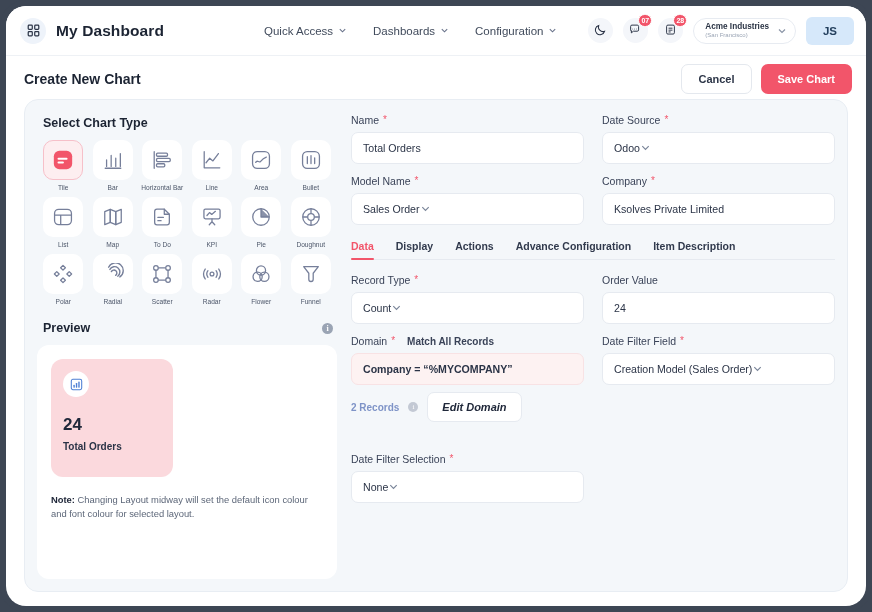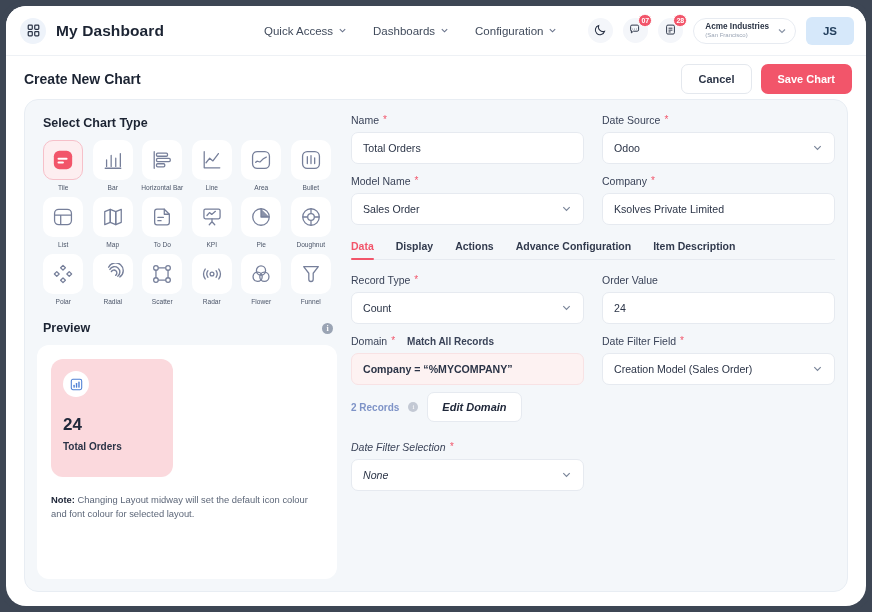--- a/index.html
+++ b/index.html
@@ -191,21 +191,21 @@
   }
   .req { color: #f2556a; font-size: 10px; line-height: 1; }
   .sublabel { font-size: 10px; color: #3a4358; font-weight: 600; margin-left: 8px; }
   .ctrl {
     height: 32px; border: 1px solid #e6eaf0; border-radius: 7px;
     background: #ffffff;
     display: flex; align-items: center;
     padding: 0 11px;
     font-size: 10.6px; color: #2b3447;
   }
-  .ctrl.select { justify-content: space-between; cursor: pointer; }
+  .ctrl.select { cursor: pointer; }
   .ctrl .caret { color: #7a8599; font-size: 10px; }
   .ctrl.domain {
     background: #fdf2f2; border-color: #f8e2e4;
     font-weight: 600; color: #2b3447;
   }
   .domain-foot { display: flex; align-items: center; gap: 9px; margin-top: 7px; }
   .records-link { font-size: 10px; color: #7e93c7; font-weight: 600; cursor: pointer; }
   .records-info {
     width: 10px; height: 10px; border-radius: 50%;
     background: #c3c9d4; color: #fff; font-size: 7px;
@@ -676,21 +676,21 @@
             <span>Creation Model (Sales Order)</span>
             <span class="caret">
               <svg width="11" height="11" viewBox="0 0 12 12" fill="none" stroke="#7a8599" stroke-width="1.3">
                     <path d="M2.5 4.5 L6 8 L9.5 4.5"></path>
                   </svg>
             </span>
           </div>
         </div>
       </div>
 
-      <div class="form-row" style="margin-top:8px;font-style:italic;">
+      <div class="form-row" style="margin-top:20px;">
         <div class="fld">
           <div class="fld-label">
             <span>Date Filter Selection</span>
                 <span class="req">*</span>
           </div>
           <div class="ctrl select">
             <span>None</span>
             <span class="caret">
               <svg width="11" height="11" viewBox="0 0 12 12" fill="none" stroke="#7a8599" stroke-width="1.3">
                     <path d="M2.5 4.5 L6 8 L9.5 4.5"></path>

